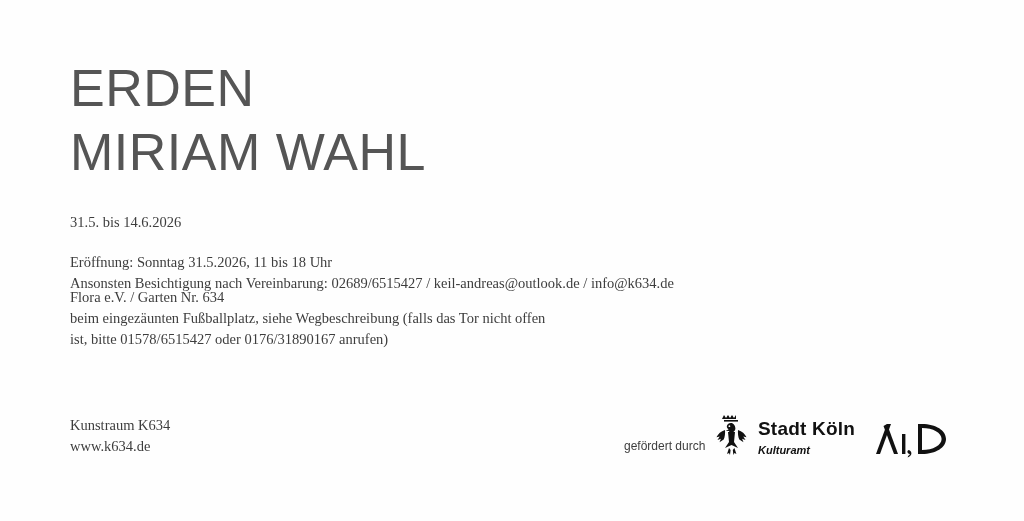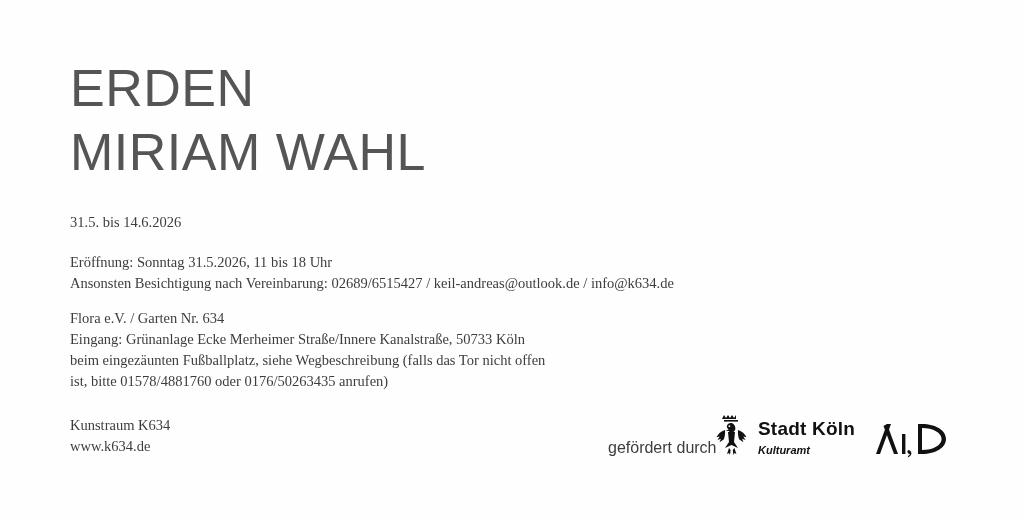--- a/index.html
+++ b/index.html
@@ -43,41 +43,41 @@
   
   .info {
     position: absolute;
     left: 70px;
     font-size: 14.5px;
     line-height: 21px;
     color: #3d3d3d;
   }
   .info-dates { top: 212px; }
   .info-opening { top: 252px; }
-  .info-venue { top: 308px; }
+  .info-venue { top: 287px; }
   .info-footer { top: 415px; }
 
   .info div {
     white-space: nowrap;
     font-family: Liberation Serif, serif;
   }
 
   
   .funding-row {
     position: absolute;
     left: 608px;
     top: 410px;
     width: 380px;
     height: 60px;
   }
   .funded-by {
     position: absolute;
-    left: 0px;
+    left: 16px;
     top: 29px;
-    font-size: 16px;
+    font-size: 12px;
     color: #3d3d3d;
     white-space: nowrap;
   }
 
   
   .koeln-logo {
     position: absolute;
     left: 104px;
     top: 2px;
     display: flex;
@@ -133,23 +133,22 @@
     <div>31.5. bis 14.6.2026</div>
   </div>
 
   <div class="info info-opening">
     <div>Eröffnung: Sonntag 31.5.2026, 11 bis 18 Uhr</div>
     <div>Ansonsten Besichtigung nach Vereinbarung: 02689/6515427 / keil-andreas@outlook.de / info@k634.de</div>
   </div>
 
   <div class="info info-venue">
     <div>Flora e.V. / Garten Nr. 634</div>
-    <div>Eingang: Grünanlage Ecke Merheimer Straße/Innere Kanalstraße, 50733 Köln</div>
     <div>beim eingezäunten Fußballplatz, siehe Wegbeschreibung (falls das Tor nicht offen</div>
-    <div>ist, bitte 01578/4881760 oder 0176/50263435 anrufen)</div>
+    <div>ist, bitte 01578/6515427 oder 0176/31890167 anrufen)</div>
   </div>
 
   <div class="info info-footer">
     <div>Kunstraum K634</div>
     <div>www.k634.de</div>
   </div>
 
   <div class="funding-row">
 
     <div class="funded-by">gefördert durch</div>

